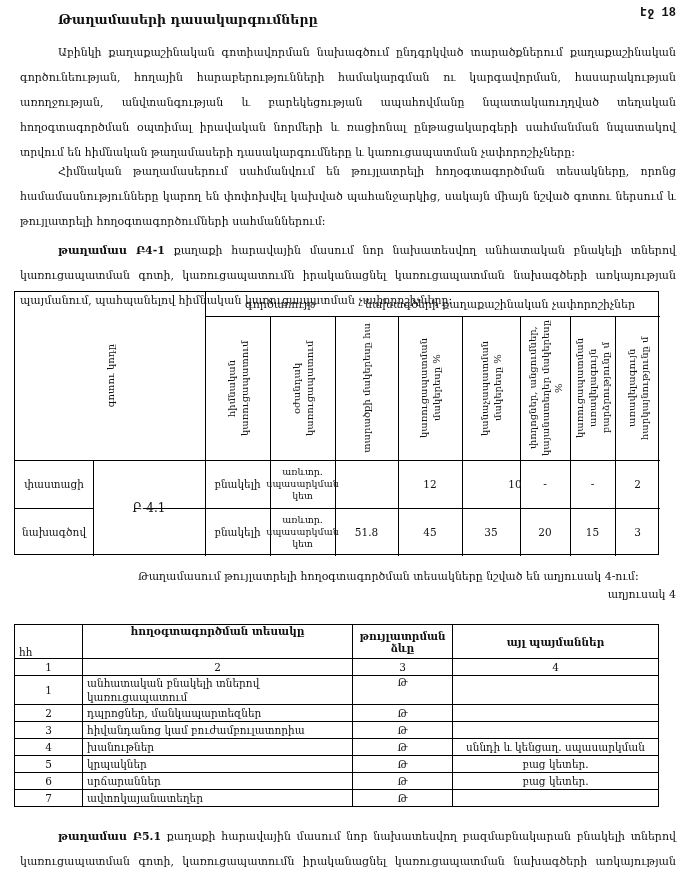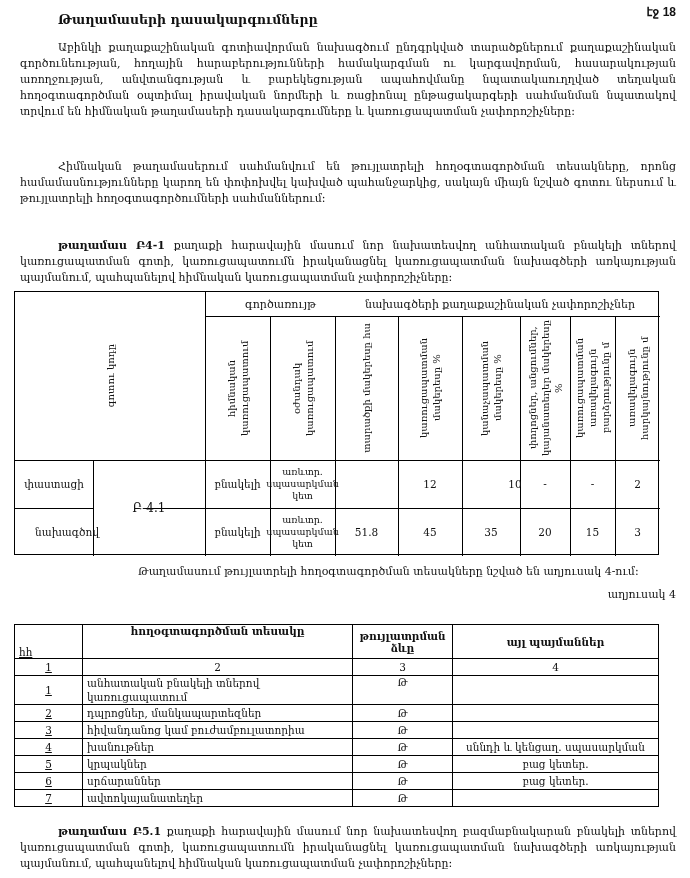--- a/index.html
+++ b/index.html
@@ -1,40 +1,40 @@
 <!DOCTYPE html>
 <html><head>
 <meta charset="utf-8">
 <style>
   * { box-sizing: border-box; margin: 0; padding: 0; }
   html, body { width: 690px; height: 878px; background: #ffffff; overflow: hidden; }
   body { font-family: "DejaVu Serif", "Liberation Serif", serif; color: #111; font-size: 12px; position: relative; }
-  .page-num { position: absolute; right: 14px; top: 5px; font-family: Liberation Sans, sans-serif; font-weight: bold; font-size: 12px; text-align: center; }
+  .page-num { position: absolute; right: 14px; top: 5px; font-family: Liberation Mono, monospace; font-weight: bold; font-size: 12px; text-align: center; }
   .title { position: absolute; left: 58px; top: 12px; font-size: 12.5px; font-weight: bold; }
-  .para { position: absolute; left: 20px; right: 14px; font-size: 11px; line-height: 16px; text-align: justify; }
+  .para { position: absolute; left: 20px; right: 14px; font-size: 11px; line-height: 25px; text-align: justify; }
   .para .indent { display: inline-block; width: 38px; }
   .p1 { top: 40px; }
   .p2 { top: 159px; }
   .p3 { top: 238px; }
   .p4 { top: 564px; }
   .label-right { position: absolute; right: 14px; top: 588px; font-size: 11px; }
   .p5 { top: 824px; }
   b.lead { font-weight: bold; }
 
   
   .t1 { position: absolute; left: 14px; top: 291px; width: 645px; height: 264px; border: 1px solid #000; }
   .t1 .cell { position: absolute; border-color: #000; border-style: solid; border-width: 0; font-size: 10.5px; display: flex; align-items: center; justify-content: center; text-align: center; }
   .vt { writing-mode: vertical-rl; transform: rotate(180deg); font-size: 10px; line-height: 13px; text-align: center; }
   .t1 .hline { position: absolute; height: 1px; background: #000; }
   .t1 .vline { position: absolute; width: 1px; background: #000; }
 
   
   .t2 { position: absolute; left: 14px; top: 624px; width: 645px; border-collapse: collapse; font-size: 10.5px; }
   .t2 td, .t2 th { border: 1px solid #000; padding: 0 4px; font-weight: normal; height: 17px; }
-  .t2 .c0 { width: 68px; text-align: center; text-decoration: underline; }
+  .t2 .c0 { width: 68px; text-align: center; }
   .t2 .c1 { width: 270px; text-align: left; }
   .t2 .c2 { width: 100px; text-align: center; }
   .t2 .c3 { text-align: center; }
   .t2 th { font-weight: bold; height: 34px; vertical-align: middle; }
 </style>
 </head>
 <body>
 
 <div class="page-num">էջ 18</div>
 <div class="title">Թաղամասերի դասակարգումները</div>
@@ -85,21 +85,21 @@
   <div class="vline" style="left:255px;top:24px;height:240px;"></div>
   <div class="vline" style="left:320px;top:24px;height:240px;"></div>
   <div class="vline" style="left:383px;top:24px;height:240px;"></div>
   <div class="vline" style="left:447px;top:24px;height:240px;"></div>
   <div class="vline" style="left:505px;top:24px;height:240px;"></div>
   <div class="vline" style="left:555px;top:24px;height:240px;"></div>
   <div class="vline" style="left:600px;top:24px;height:240px;"></div>
   <div class="vline" style="left:78px;top:168px;height:96px;"></div>
 
   <div class="cell" style="left:0;top:168px;width:78px;height:48px;">փաստացի</div>
-  <div class="cell" style="left:13px;top:216px;width:78px;height:48px;">նախագծով</div>
+  <div class="cell" style="left:0;top:216px;width:78px;height:48px;">նախագծով</div>
   <div class="cell" style="left:78px;top:168px;width:112px;height:96px;font-size:12px;">Բ-4.1</div>
 
   <div class="cell" style="left:190px;top:168px;width:65px;height:48px;">բնակելի</div>
   <div class="cell" style="left:255px;top:168px;width:65px;height:48px;font-size:9.5px;line-height:12px;">առևտր. սպասարկման կետ</div>
   <div class="cell" style="left:383px;top:168px;width:64px;height:48px;">12</div>
   <div class="cell" style="left:447px;top:168px;width:58px;height:48px;padding-left:48px;">10</div>
   <div class="cell" style="left:505px;top:168px;width:50px;height:48px;">-</div>
   <div class="cell" style="left:555px;top:168px;width:45px;height:48px;">-</div>
   <div class="cell" style="left:600px;top:168px;width:45px;height:48px;">2</div>
 

